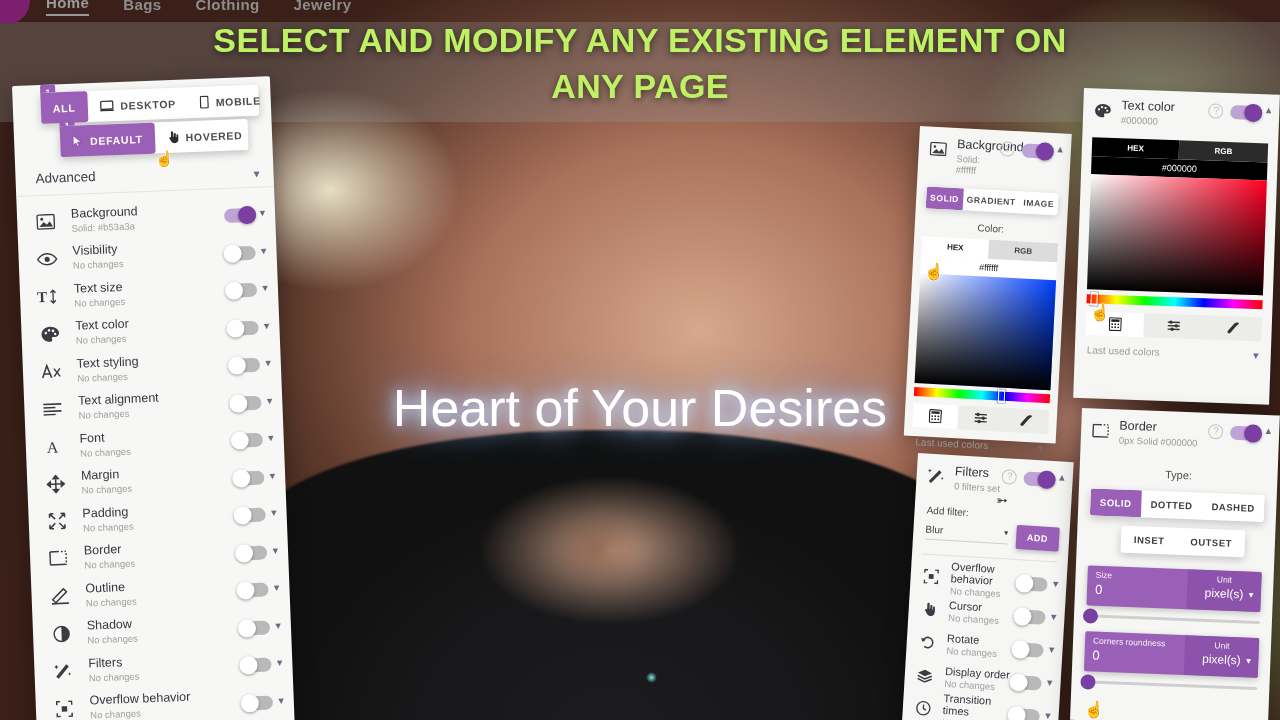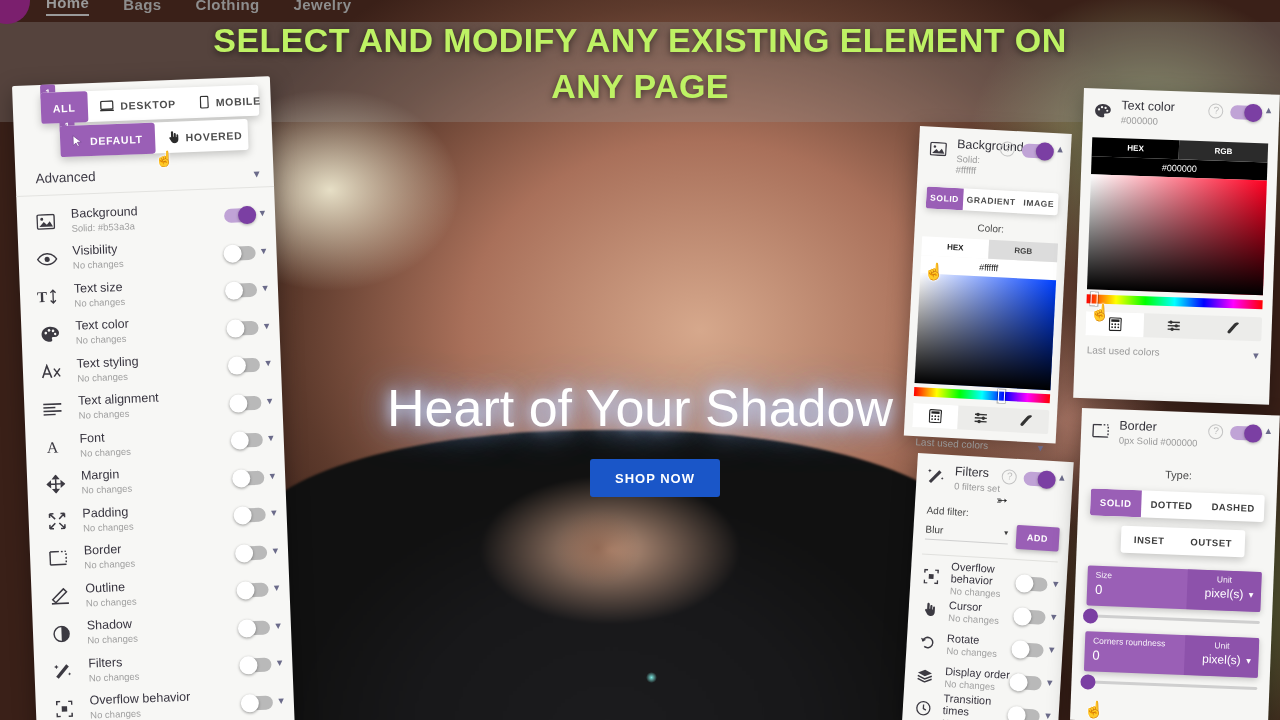--- a/index.html
+++ b/index.html
@@ -241,22 +241,21 @@
   <div class="purple-blob"></div>
 
   <nav class="site-nav">
     <a class="nav-link active" href="#">Home</a>
     <a class="nav-link" href="#">Bags</a>
     <a class="nav-link" href="#">Clothing</a>
     <a class="nav-link" href="#">Jewelry</a>
   </nav>
 
   <div class="promo-headline">SELECT AND MODIFY ANY EXISTING ELEMENT ON ANY PAGE</div>
-  <div class="hero-title">Heart of Your Shadow</div>
-  <button class="shop-now-btn">SHOP NOW</button>
+  <div class="hero-title">Heart of Your Desires</div>
 
   <div class="panel" id="left-panel">
 
     <div class="badge-1" style="left:28px; top:0px;">1</div>
     <div class="device-bar">
       <div class="seg active">
         <span>ALL</span>
       </div>
       <div class="seg">
         <span>

